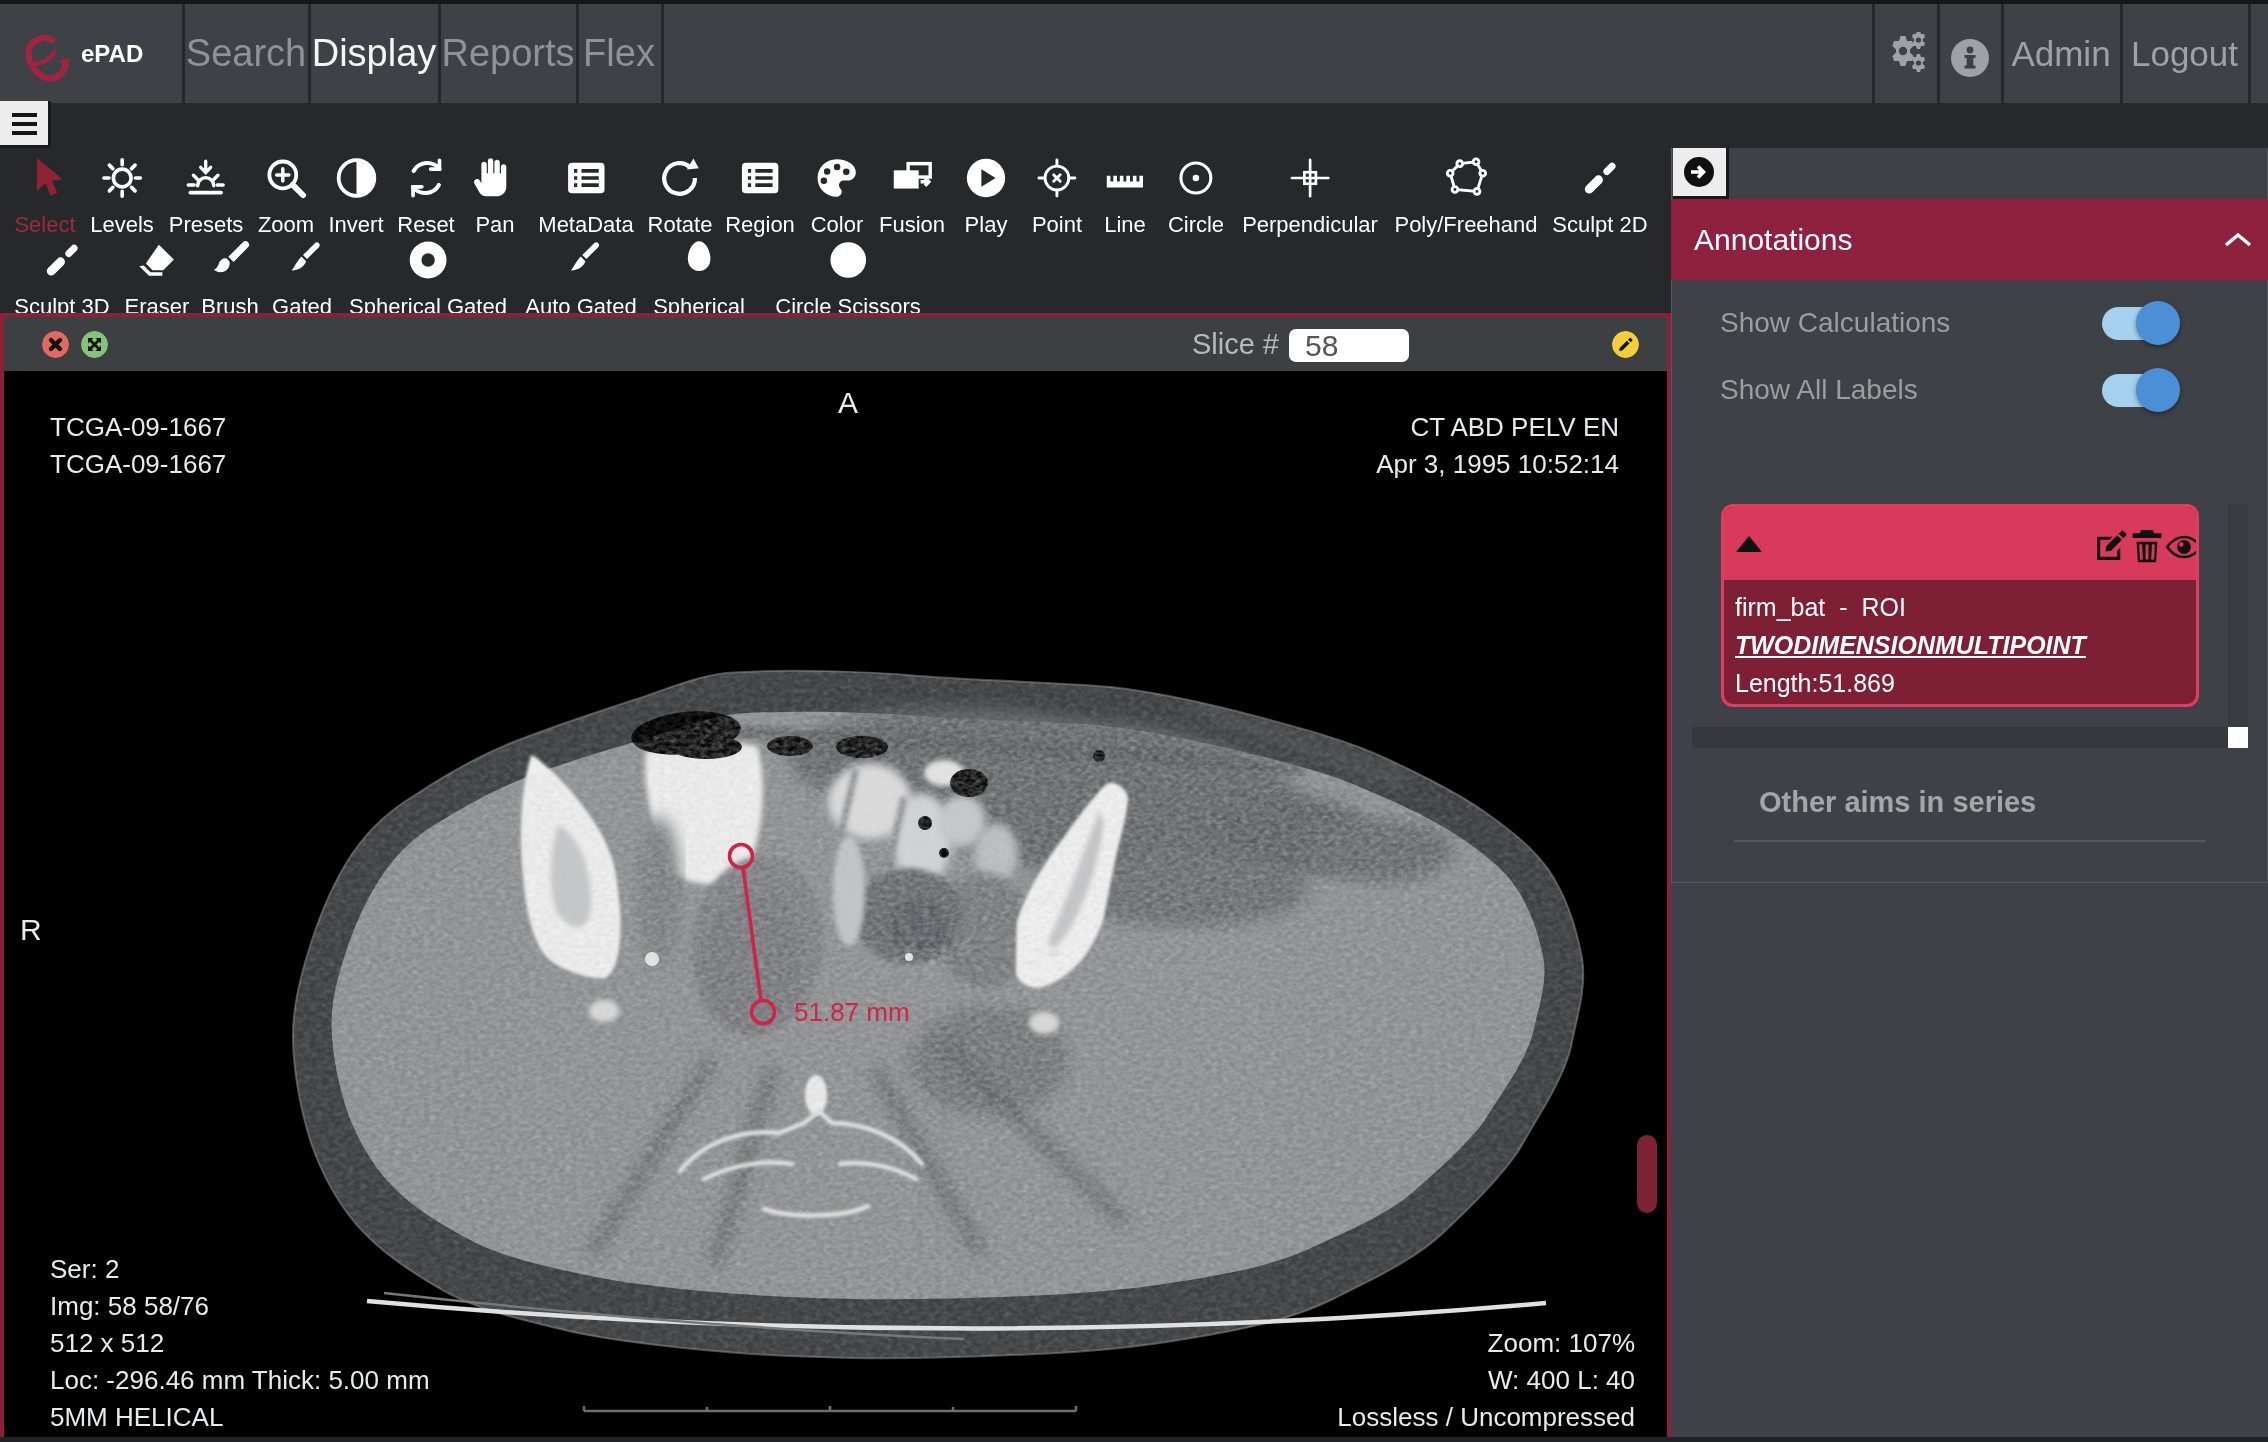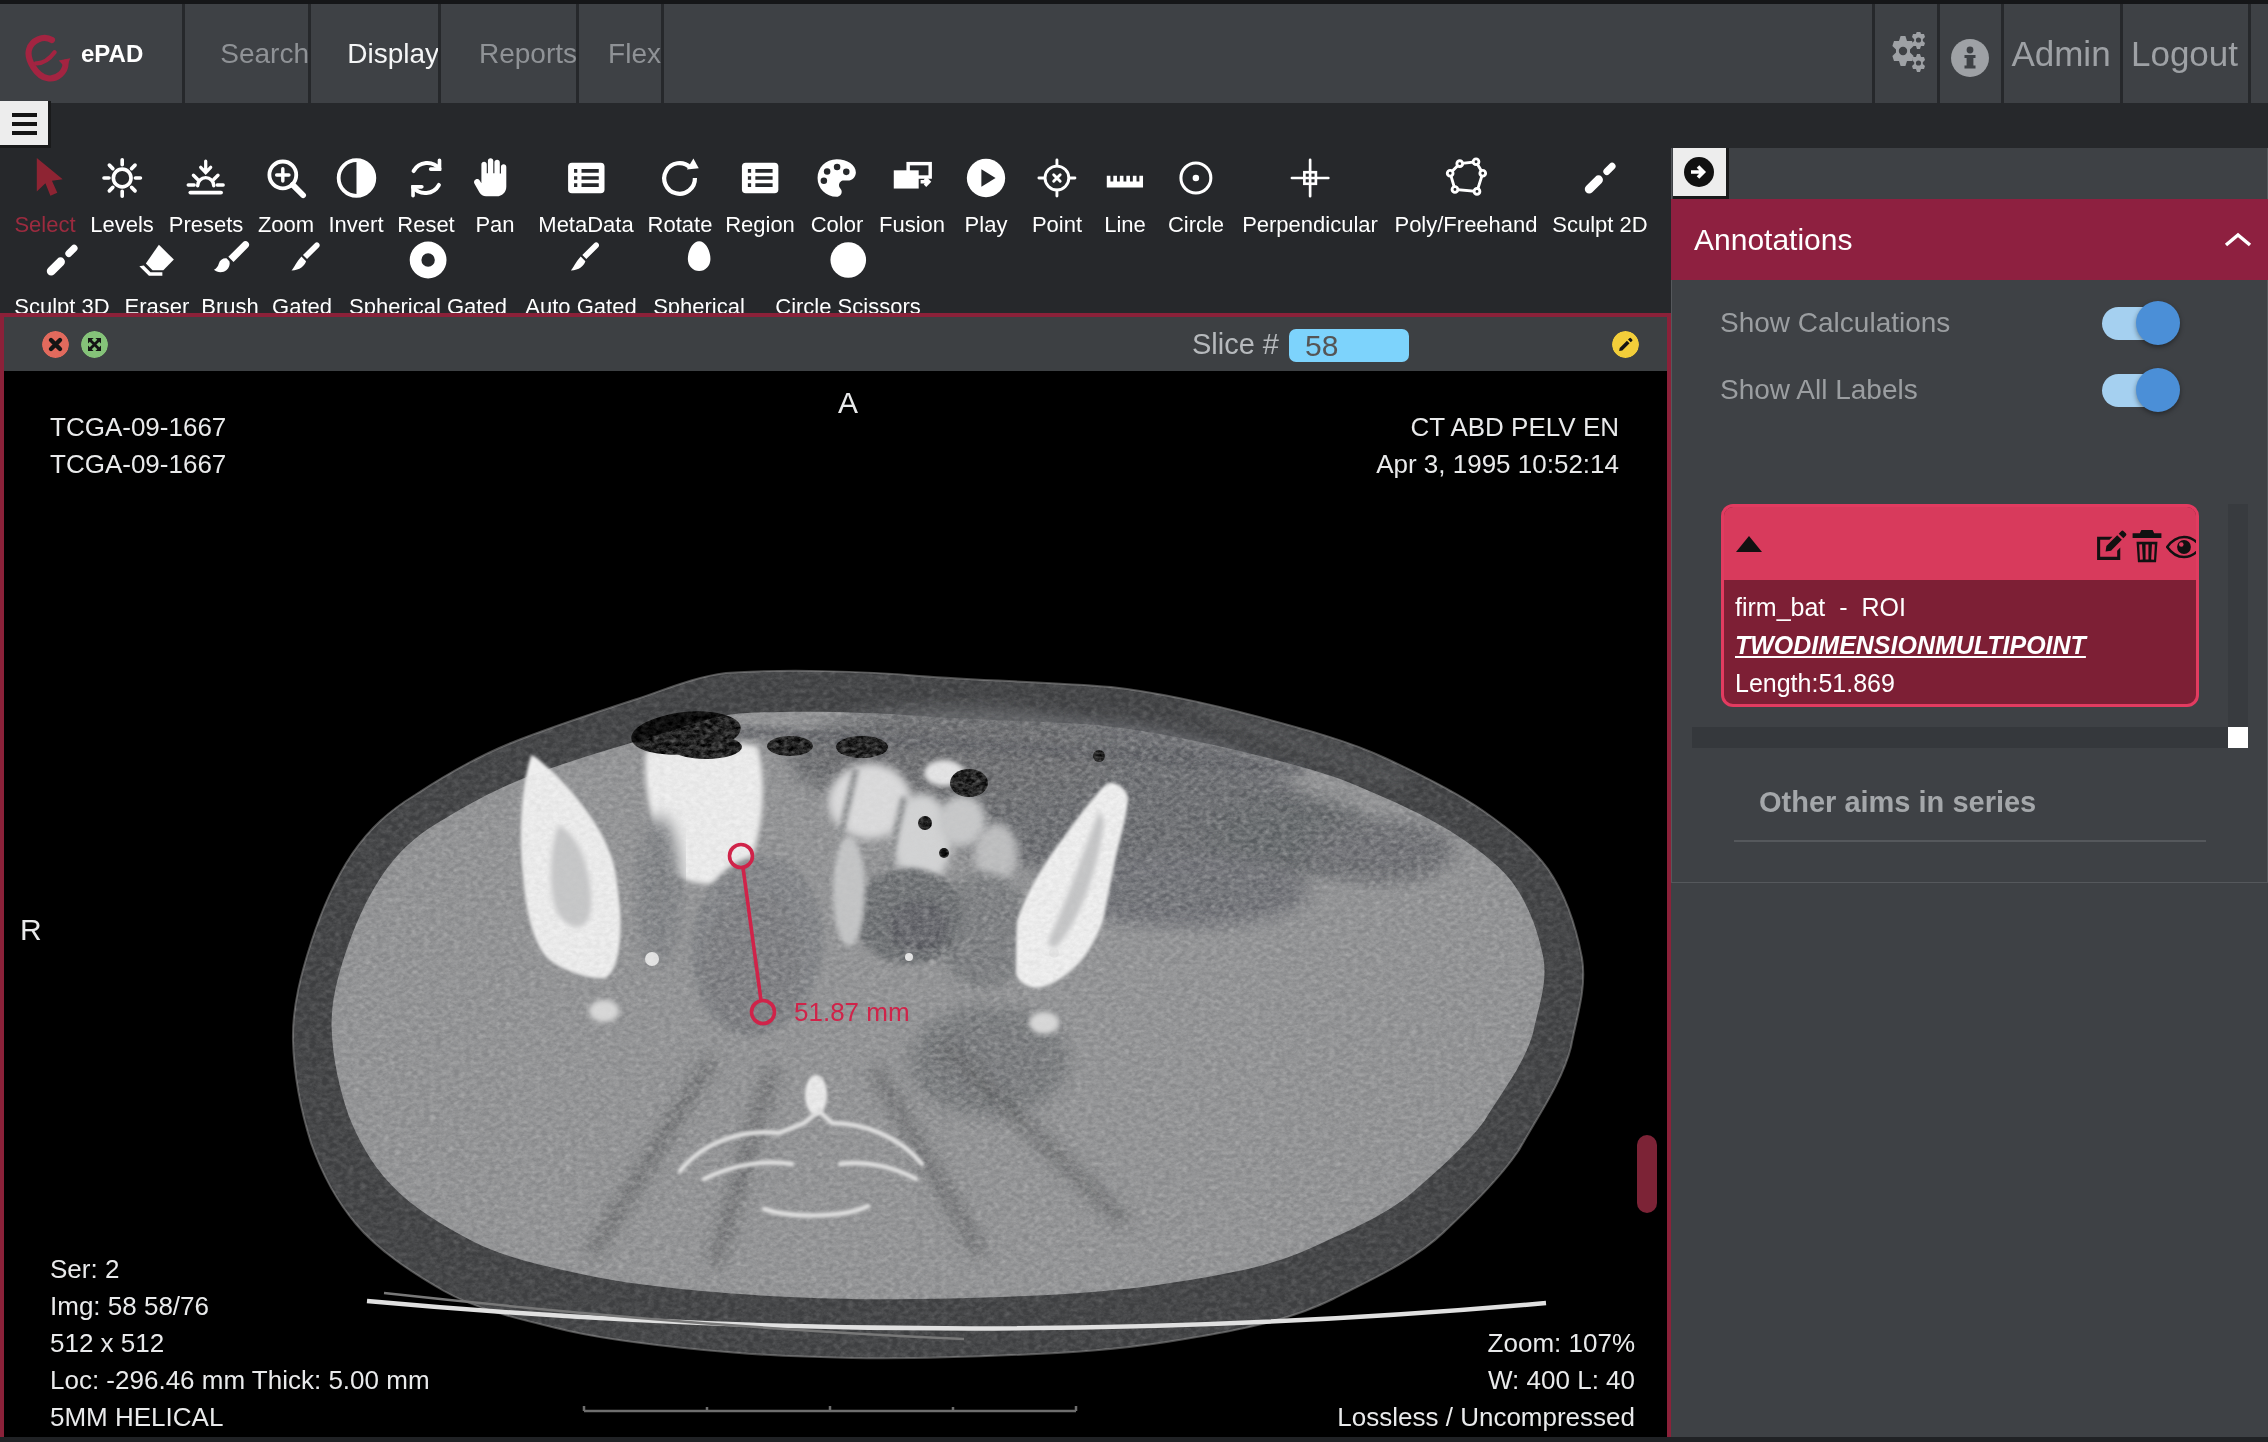--- a/index.html
+++ b/index.html
@@ -2,41 +2,41 @@
 <html><head>
 <meta charset="utf-8">
 <style>
 *{margin:0;padding:0;box-sizing:border-box}
 html,body{width:2268px;height:1442px;overflow:hidden;background:#26282b;font-family:"Liberation Sans",sans-serif}
 #page{position:relative;width:2268px;height:1442px}
 
 #topblack{position:absolute;left:0;top:0;width:2268px;height:4px;background:#151618}
 #nav{position:absolute;left:0;top:4px;width:2268px;height:99px;background:#3e4145}
 .navsep{position:absolute;top:0;width:3px;height:99px;background:#26282b}
-.navitem{position:absolute;top:0;height:99px;line-height:99px;font-size:28px;color:#8f9296;text-align:right}
+.navitem{position:absolute;top:0;height:99px;line-height:99px;font-size:38px;color:#8f9296;text-align:center}
 .navitem.act{color:#f4f5f6}
 #logo-e{position:absolute;left:24px;top:26px}
 #logotxt{position:absolute;left:81px;top:0;height:99px;line-height:99px;font-size:24px;font-weight:bold;color:#fff}
 .navright{position:absolute;top:0;height:99px;line-height:99px;font-size:35px;color:#9ea1a5;text-align:center}
 
 #toolbar{position:absolute;left:0;top:103px;width:2268px;height:210px;background:#26282b}
 #hamb{position:absolute;left:0;top:-2px;width:51px;height:47px;background:#ededed;border-right:3px solid #191a1b;border-bottom:3px solid #191a1b}
 #hamb .b{position:absolute;left:12px;width:25px;height:4px;background:#151515}
 .tool{position:absolute;transform:translateX(-50%);text-align:center;color:#fff;white-space:nowrap}
 .tool .lbl{display:block;font-size:22px;margin-top:11px;color:#fff}
 .tool.sel .lbl{color:#9c2b3f}
 .tool svg{display:block;margin:0 auto}
 
 #viewer{position:absolute;left:0;top:313px;width:1671px;height:1129px;border:4px solid #8b2139;border-bottom:none;background:#000}
 #vhead{position:absolute;left:0;top:0;width:1663px;height:54px;background:#3d4043}
 .vbtn{position:absolute;top:14px;width:27px;height:27px;border-radius:50%;}
 #vimg{position:absolute;left:0;top:54px;width:1663px;height:1071px;background:#000}
 .ovl{position:absolute;color:#e9eaeb;font-size:26px;line-height:37px}
 #slicetxt{position:absolute;right:388px;top:0;height:54px;line-height:54px;font-size:29px;color:#b6b9bc}
-#sliceinp{position:absolute;left:1285px;top:12px;width:120px;height:33px;background:#7dd3fc;border-radius:7px;color:#555;font-size:30px;line-height:33px;padding-left:16px}
+#sliceinp{position:absolute;left:1285px;top:12px;width:120px;height:33px;background:#ffffff;border-radius:7px;color:#555;font-size:30px;line-height:33px;padding-left:16px}
 #pill{position:absolute;left:1633px;top:818px;width:20px;height:78px;border-radius:10px;background:#7c2336}
 
 #panel{position:absolute;left:1671px;top:148px;width:597px;height:1294px;background:#3e4145}
 #panelbox{position:absolute;left:0;top:0;width:597px;height:735px;border:1px solid #55585c;border-top:none}
 #arrowbtn{position:absolute;left:2px;top:0;width:56px;height:51px;background:#ededed;border-right:3px solid #191a1b;border-bottom:3px solid #191a1b}
 #annhdr{position:absolute;left:0;top:51px;width:597px;height:81px;background:#8e2040;color:#fff}
 #annhdr .t{position:absolute;left:23px;top:0;height:81px;line-height:81px;font-size:30px}
 .togrow{position:absolute;left:49px;width:548px;height:44px}
 .togrow .l{font-size:28px;color:#9b9ea1;line-height:44px}
 .track{position:absolute;right:91px;top:6px;width:75px;height:33px;border-radius:17px;background:#a5d0f0}

